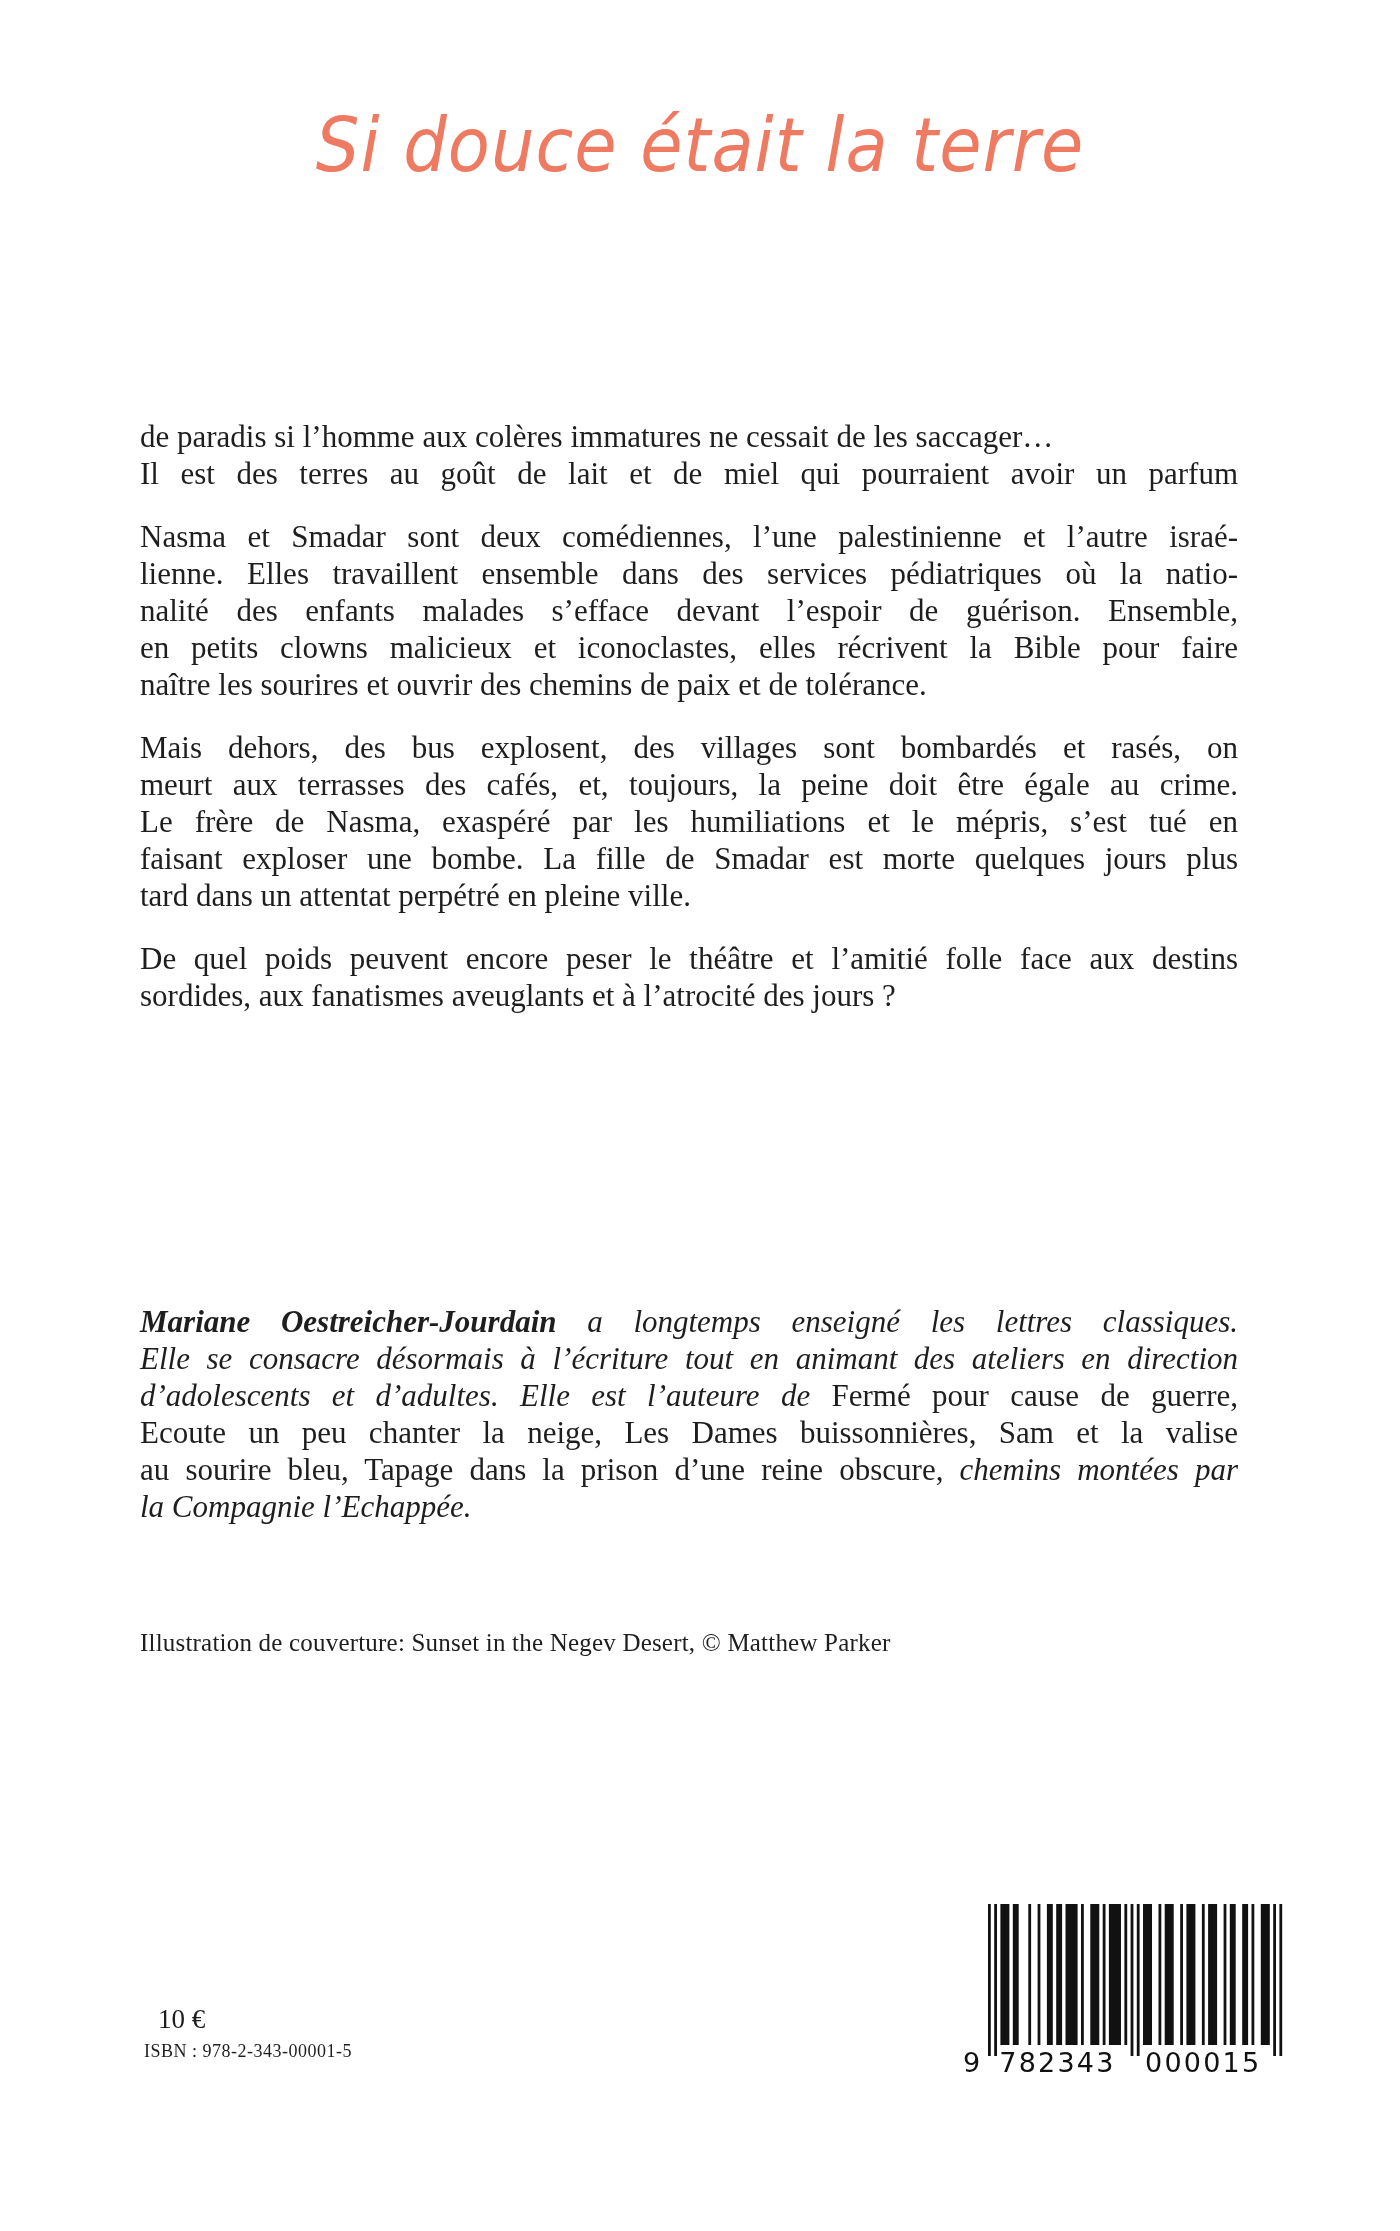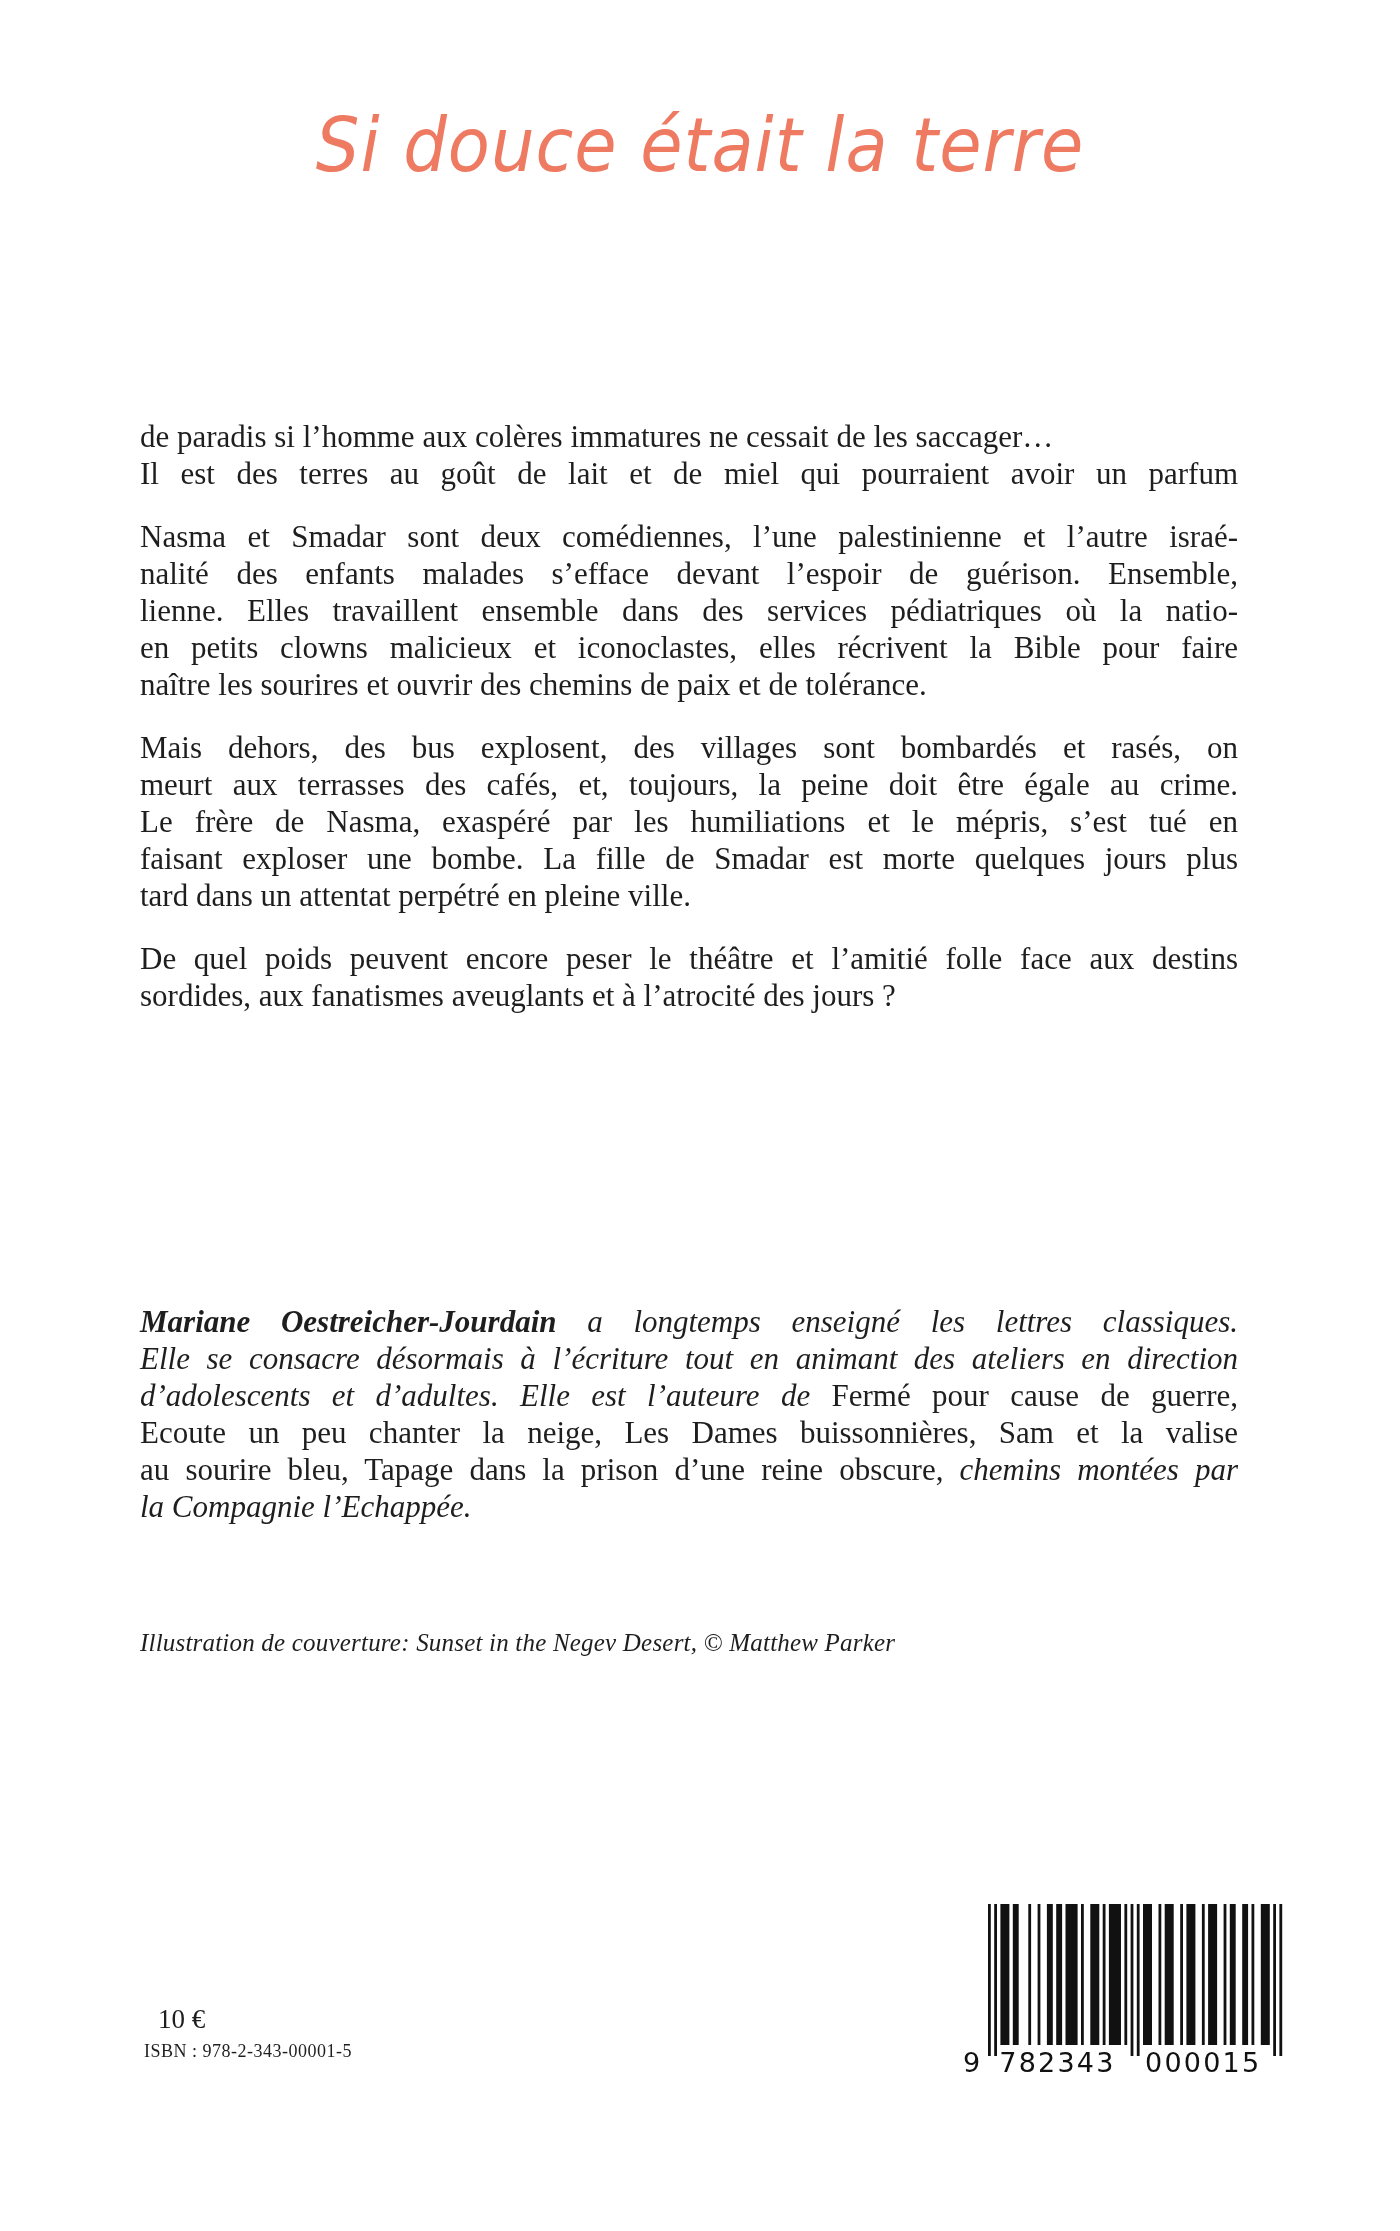--- a/index.html
+++ b/index.html
@@ -55,21 +55,20 @@
     .seg-italic { font-style: italic; }
     .seg-roman { font-style: normal; }
 
     .credit {
       position: absolute;
       left: 140px;
       top: 1628px;
       font-size: 25px;
       line-height: 30px;
       letter-spacing: 0.2px;
-      font-style: italic;
     }
     .price {
       position: absolute;
       left: 158px;
       top: 2003px;
       font-size: 27px;
       line-height: 32px;
     }
     .isbn {
       position: absolute;
@@ -95,22 +94,22 @@
 
 <div class="title" style="color: rgb(238, 122, 98);">Si douce était la terre</div>
 
 <div class="body-block" id="blurb" style="top: 418px;">
     <div class="para">
       <span class="line last"><span class="seg-roman">de paradis si l’homme aux colères immatures ne cessait de les saccager…</span></span>
       <span class="line"><span class="seg-roman">Il est des terres au goût de lait et de miel qui pourraient avoir un parfum</span></span>
     </div>
     <div class="para">
       <span class="line"><span class="seg-roman">Nasma et Smadar sont deux comédiennes, l’une palestinienne et l’autre israé-</span></span>
+      <span class="line"><span class="seg-roman">lienne. Elles travaillent ensemble dans des services pédiatriques où la natio-</span></span>
       <span class="line"><span class="seg-roman">nalité des enfants malades s’efface devant l’espoir de guérison. Ensemble,</span></span>
-      <span class="line"><span class="seg-roman">lienne. Elles travaillent ensemble dans des services pédiatriques où la natio-</span></span>
       <span class="line"><span class="seg-roman">en petits clowns malicieux et iconoclastes, elles récrivent la Bible pour faire</span></span>
       <span class="line last"><span class="seg-roman">naître les sourires et ouvrir des chemins de paix et de tolérance.</span></span>
     </div>
     <div class="para">
       <span class="line"><span class="seg-roman">Mais dehors, des bus explosent, des villages sont bombardés et rasés, on</span></span>
       <span class="line"><span class="seg-roman">meurt aux terrasses des cafés, et, toujours, la peine doit être égale au crime.</span></span>
       <span class="line"><span class="seg-roman">Le frère de Nasma, exaspéré par les humiliations et le mépris, s’est tué en</span></span>
       <span class="line"><span class="seg-roman">faisant exploser une bombe. La fille de Smadar est morte quelques jours plus</span></span>
       <span class="line last"><span class="seg-roman">tard dans un attentat perpétré en pleine ville.</span></span>
     </div>

